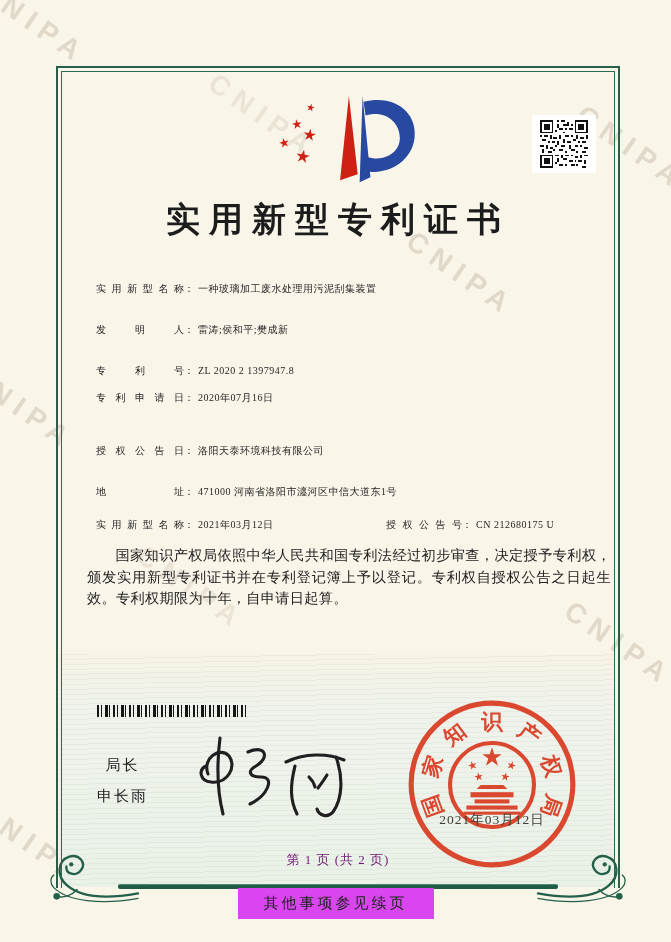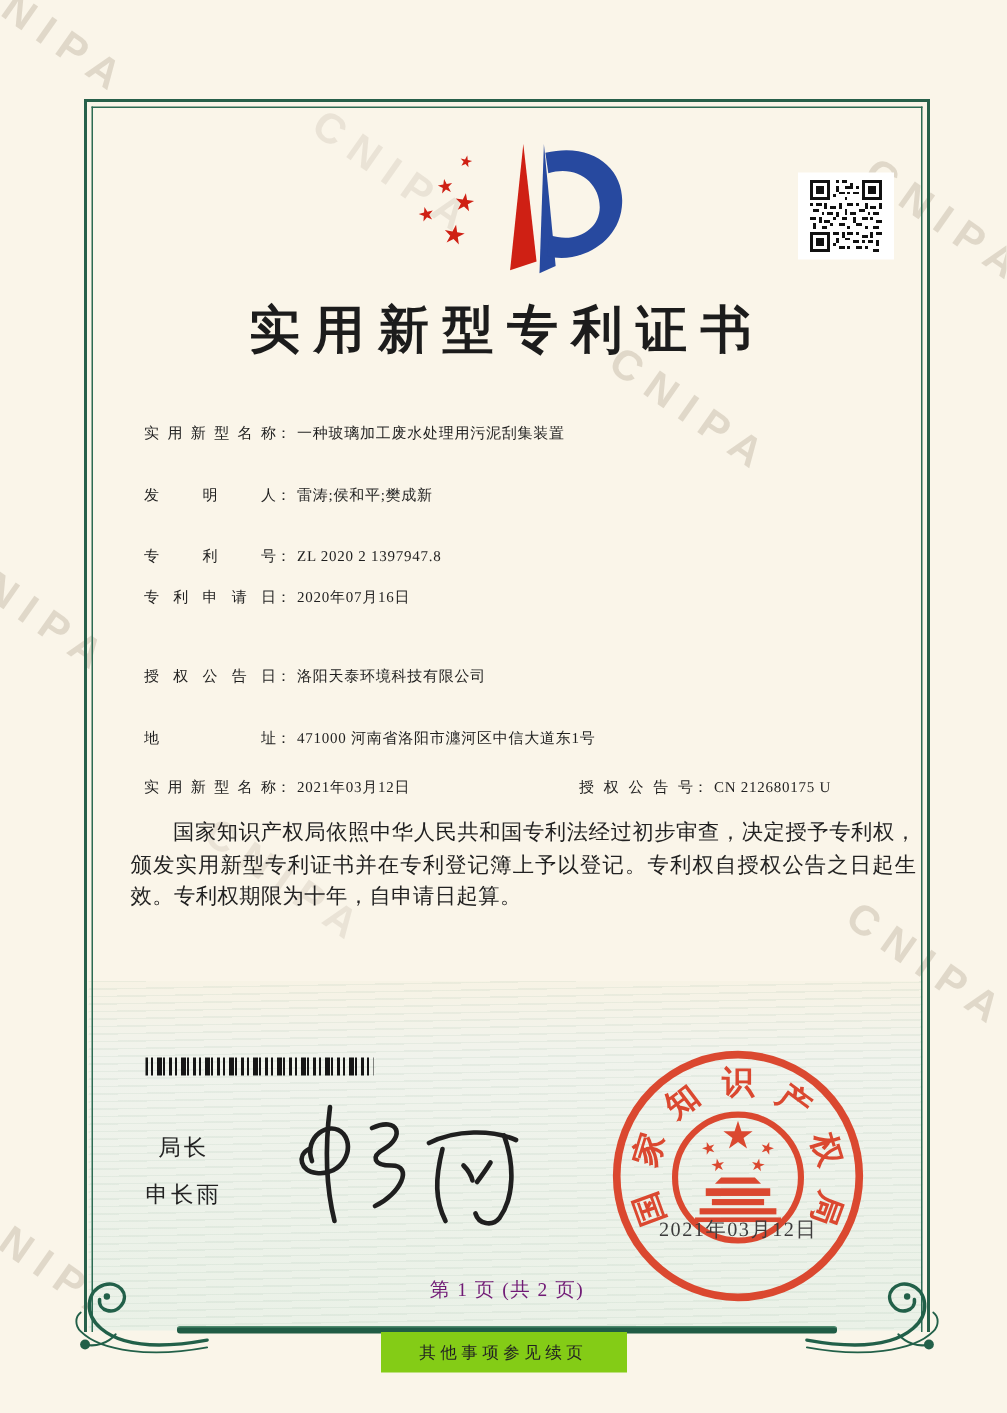--- a/index.html
+++ b/index.html
@@ -78,21 +78,21 @@
   }
   
   .page-info{position:absolute;left:0;top:783px;width:100%;text-align:center;font-size:13px;color:#701a75;z-index:2;letter-spacing:1px;}
   .bottom-bar{position:absolute;left:60px;top:816px;width:440px;height:4px;background:#205c45;border-top:1px solid #4f8a6e;z-index:2;border-radius:2px;}
   .flourish{position:absolute;width:92px;height:64px;z-index:3;}
   .flourish.left{left:-10px;top:776px;}
   .flourish.right{right:-10px;top:776px;transform:scaleX(-1);}
   
   .footer-note{
     position:absolute;left:50%;top:888px;transform:translateX(-50%);
-    background:#84cc16;padding:6px 26px;font-size:11px;letter-spacing:3px;color:#222;z-index:2;font-family:Liberation Mono, monospace;
+    background:#d946ef;padding:6px 26px;font-size:15px;letter-spacing:3px;color:#222;z-index:2;font-family:Liberation Mono, monospace;
   }
 </style>
 </head>
 <body>
 
 <span class="wm" style="left:-30px;top:6px">CNIPA</span>
 <span class="wm faint" style="left:200px;top:100px">CNIPA</span>
 <span class="wm" style="left:568px;top:132px">CNIPA</span>
 <span class="wm" style="left:398px;top:258px">CNIPA</span>
 <span class="wm" style="left:-42px;top:392px">CNIPA</span>

